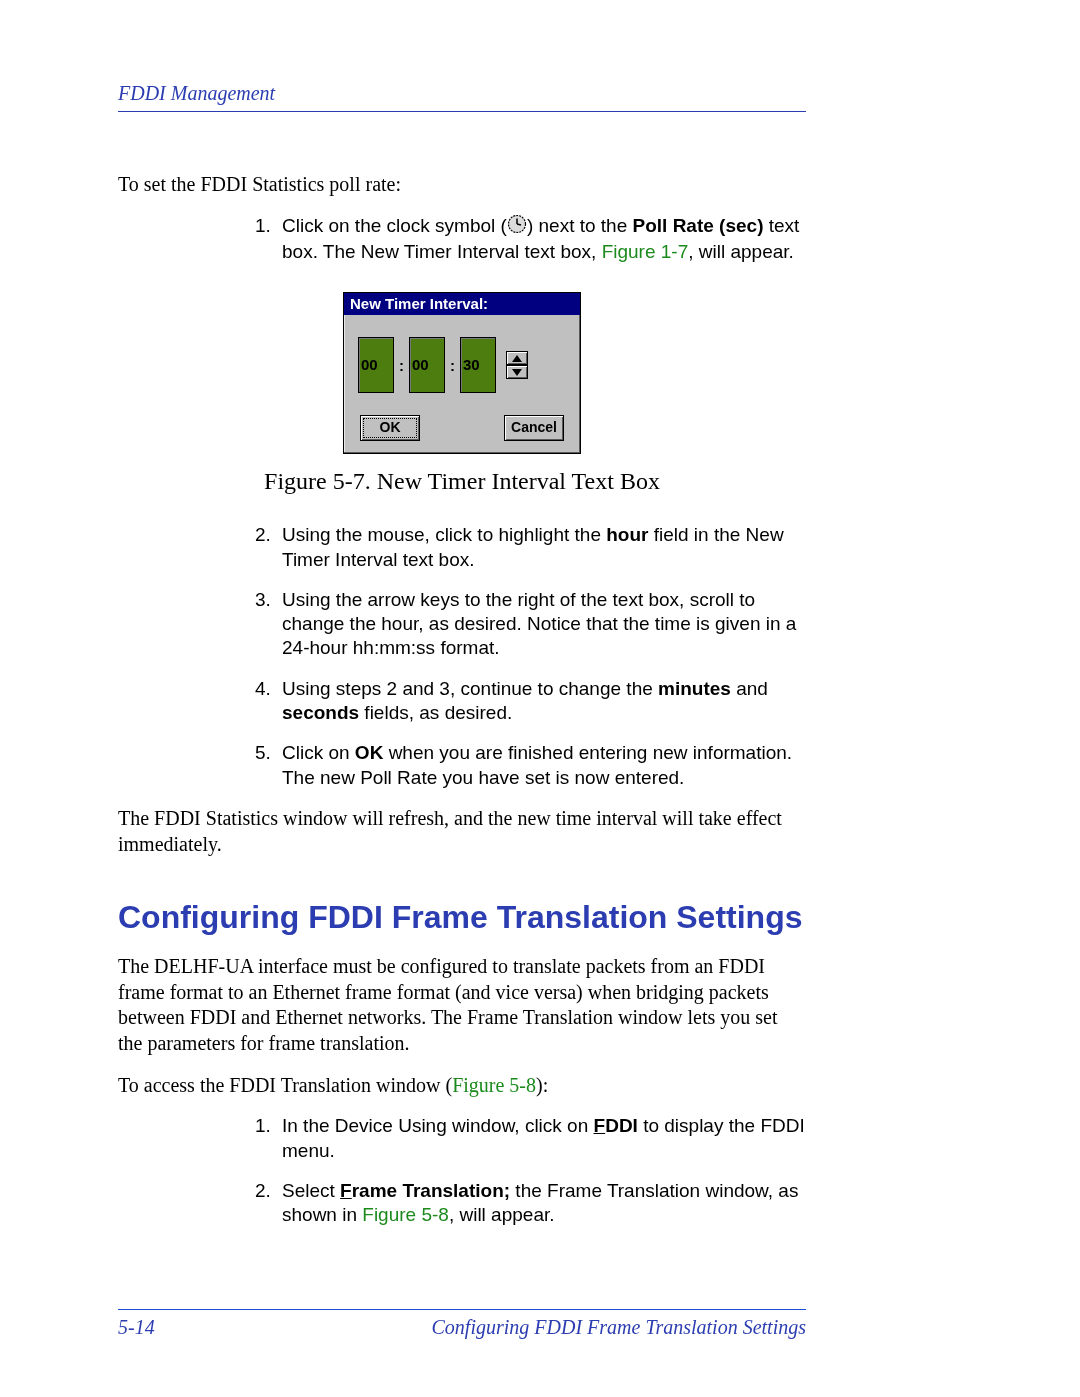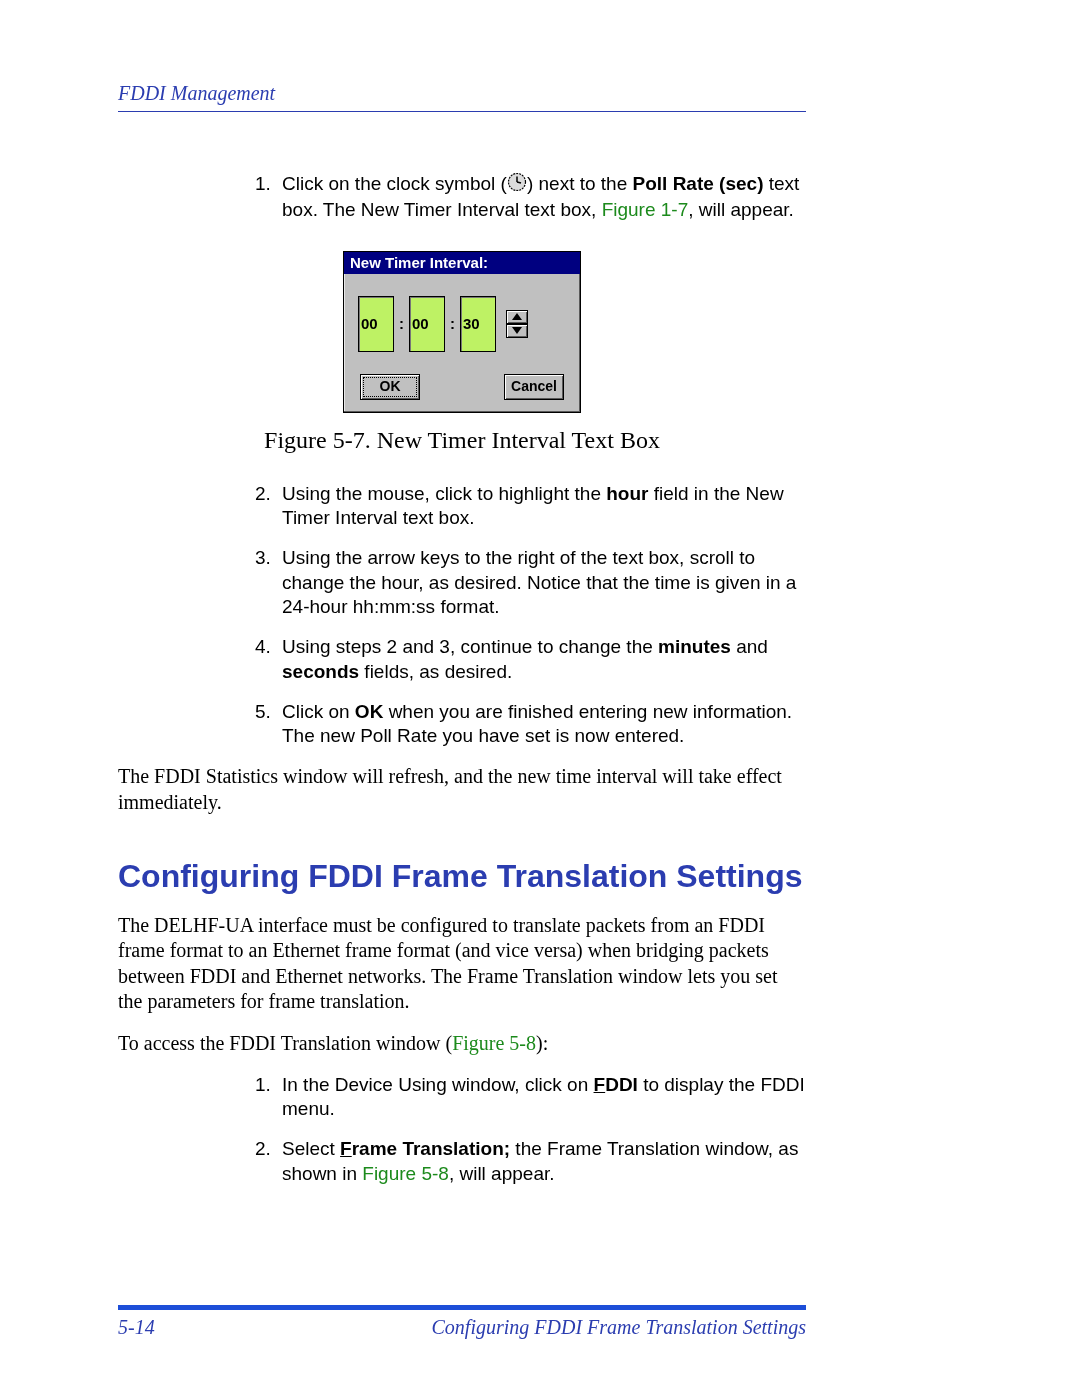--- a/index.html
+++ b/index.html
@@ -99,21 +99,21 @@
   }
   .time-row {
     display: flex;
     align-items: center;
     gap: 4px;
     margin-bottom: 22px;
   }
   .time-box {
     width: 30px;
     height: 22px;
-    background: #bef264;
+    background: #4d7c0f;
     border: 1px solid #000;
     font-family: Arial, Helvetica, sans-serif;
     font-weight: bold;
     font-size: 15px;
     text-align: left;
     padding: 16px 2px;
     line-height: 22px;
     box-shadow: inset 1px 1px 0 #777;
   }
   .colon {
@@ -176,21 +176,21 @@
     font-family: Arial, Helvetica, sans-serif;
     font-weight: bold;
     font-size: 32px;
     margin: 42px 0 18px 0;
   }
   .footer {
     position: absolute;
     bottom: 58px;
     left: 118px;
     right: 110px;
-    border-top: 5px solid #1d4ed8;
+    border-top: 1px solid #1d4ed8;
     padding-top: 6px;
     display: flex;
     justify-content: space-between;
     font-style: italic;
     color: #2b3db0;
     font-family: "Times New Roman", serif;
     font-size: 20px;
   }
   .step-text { display: inline; }
   u { text-decoration: underline; }
@@ -200,20 +200,21 @@
 
 <div class="page">
 
   <div class="header">
     <span>FDDI Management</span>
   </div>
 
   <div class="content">
 
 
+    <div class="indent serif p">To set the FDDI Statistics poll rate:</div>
 
     <ol class="steps">
       <li>
         <span class="step-text">Click on the clock symbol (</span><span class="clock-icon"><svg width="20" height="20" viewBox="0 0 20 20">
               <circle cx="10" cy="10" r="8.5" fill="#dcdcdc" stroke="#000" stroke-width="1.2" stroke-dasharray="2 1"></circle>
               <line x1="10" y1="10" x2="10" y2="4.5" stroke="#000" stroke-width="1.5"></line>
               <line x1="10" y1="10" x2="14" y2="11" stroke="#000" stroke-width="1.5"></line>
             </svg></span><span class="step-text">) next to the </span><b>Poll Rate (sec)</b><span class="step-text"> text box. The New Timer Interval text box, </span><span class="fig-link">Figure 1-7</span><span class="step-text">, will appear.</span>
       </li>
     </ol>

